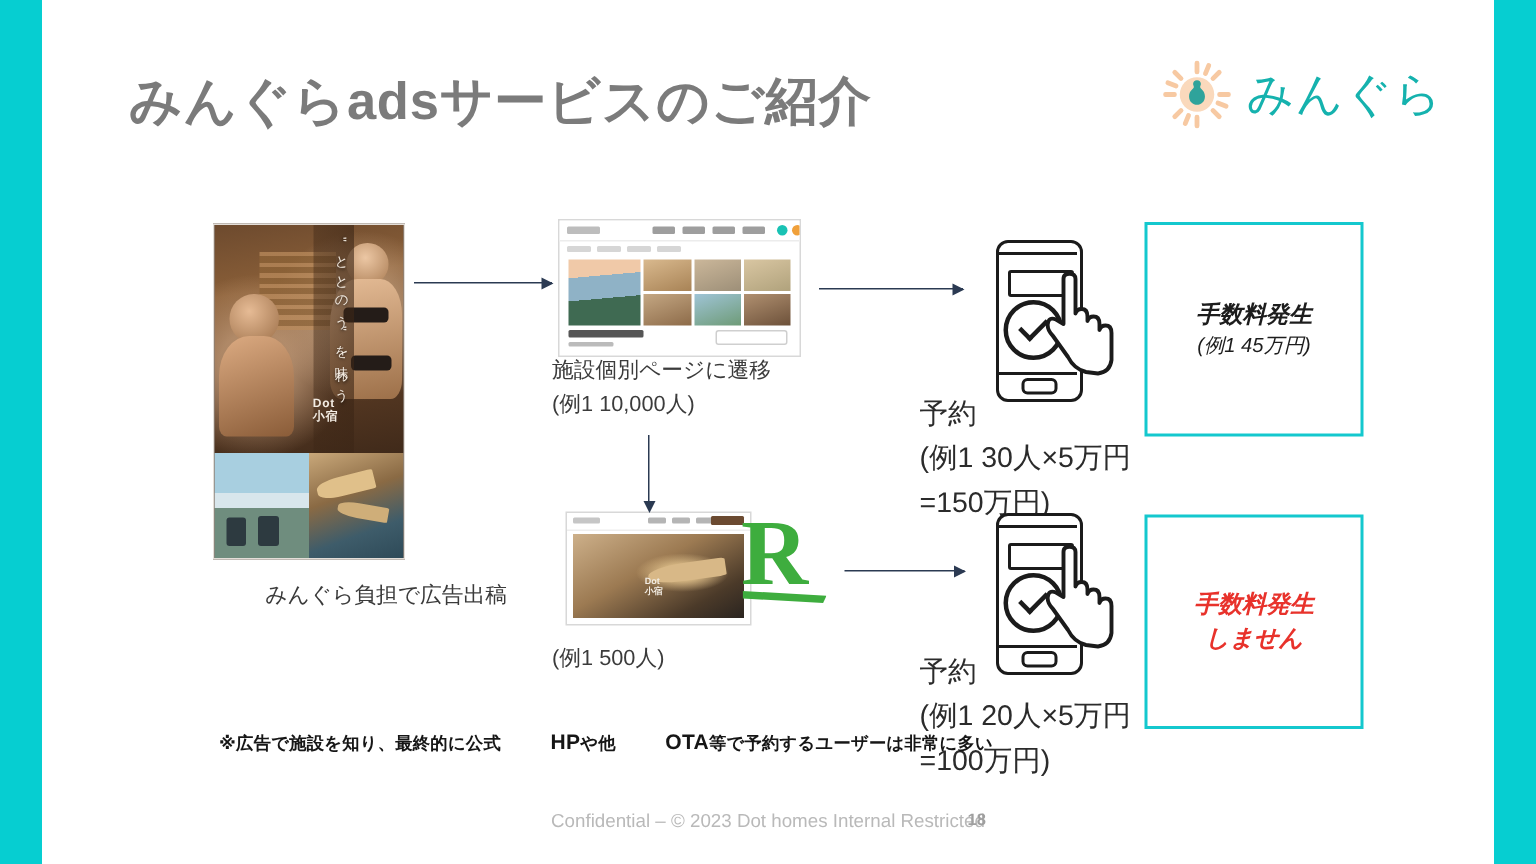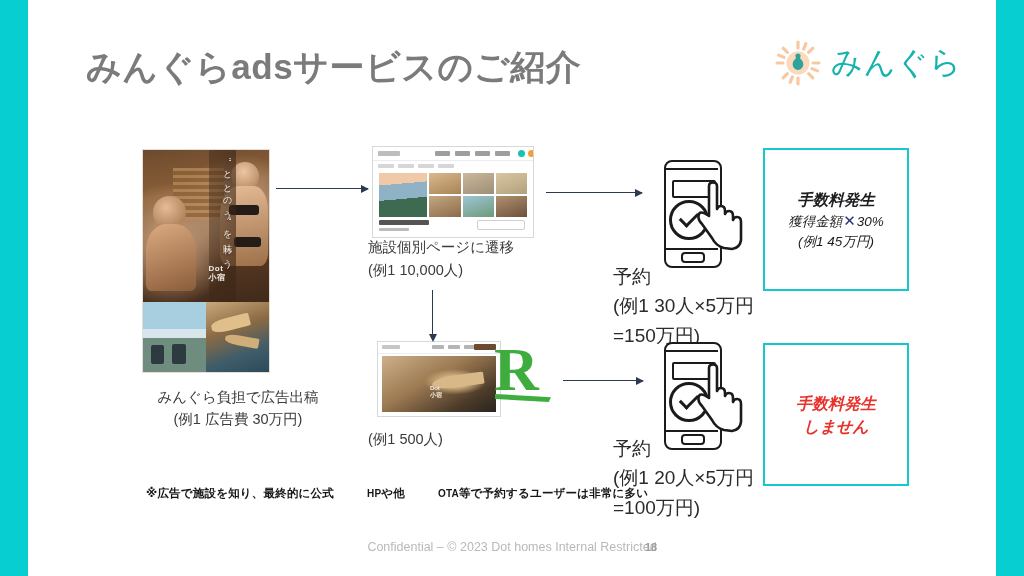--- a/index.html
+++ b/index.html
@@ -66,21 +66,21 @@
   .cr-bl-chair2{position:absolute;left:46%;top:60%;width:22%;height:28%;background:#2d3a40;border-radius:2px;}
   .cr-br{position:absolute;left:50%;top:152px;width:50%;height:70px;
     background:linear-gradient(160deg,#c9a87a 0%,#8a6a44 40%,#3e5c6a 72%,#2e4a58 100%);}
   .cr-ladle{position:absolute;left:8%;top:22%;width:62%;height:18%;background:#e0c08a;
     border-radius:40% 8% 8% 40%;transform:rotate(-14deg);}
   .cr-ladle2{position:absolute;left:30%;top:48%;width:54%;height:14%;background:#cfae79;
     border-radius:40% 8% 8% 40%;transform:rotate(10deg);}
 
   
   .cap-left{position:absolute;left:138px;top:386px;width:200px;
-    font-size:14.5px;color:#3b3b3b;line-height:1.55;text-align:center;}
+    font-size:14.5px;color:#3b3b3b;line-height:1.55;text-align:right;}
 
   
   .site1{position:absolute;left:372px;top:146px;width:160px;height:90px;
     background:#ffffff;border:1px solid #d8d8d8;overflow:hidden;}
   .s1-bar{position:absolute;left:0;top:0;right:0;height:13px;background:#fff;border-bottom:1px solid #ececec;}
   .s1-logo{position:absolute;left:5px;top:4px;width:22px;height:5px;background:#bdbdbd;border-radius:1px;}
   .s1-nav{position:absolute;left:62px;top:4px;display:flex;gap:5px;}
   .s1-nav i{display:block;width:15px;height:5px;background:#9e9e9e;border-radius:1px;}
   .s1-dot1{position:absolute;left:145px;top:3px;width:7px;height:7px;border-radius:50%;background:#19c2b4;}
   .s1-dot2{position:absolute;left:155px;top:3px;width:7px;height:7px;border-radius:50%;background:#f0a03a;}
@@ -156,21 +156,21 @@
   .rb-x{color:#23307a;font-weight:bold;font-size:15px;padding:0 1px;}
   .rb-red{font-size:16px;font-weight:bold;color:#e8322b;line-height:1.45;}
 
   
   .bk{position:absolute;width:160px;font-size:19px;color:#2b2b2b;line-height:1.55;}
   .bk.one{left:613px;top:262px;}
   .bk.two{left:613px;top:434px;}
 
   
   .footnote{position:absolute;left:146px;top:486px;font-size:11.5px;font-weight:bold;color:#161616;letter-spacing:.2px;}
-  .footnote .sm{font-size:10px;padding-left:33px;}
+  .footnote .sm{font-size:14px;padding-left:33px;}
 
   
   .footer{position:absolute;left:0;right:0;top:540px;text-align:center;font-size:12.5px;color:#b9b9b9;}
   .pageno{position:absolute;left:645px;top:541px;font-size:11px;color:#9f9f9f;font-weight:bold;}
 </style>
 </head>
 <body>
 
 <div class="slide">
 
@@ -222,21 +222,20 @@
       <div class="cr-bl-chair2"></div>
     </div>
     <div class="cr-br">
       <div class="cr-ladle"></div>
       <div class="cr-ladle2"></div>
     </div>
   </div>
 
   <div class="cap-left">
     <div>みんぐら負担で広告出稿</div>
-    <div>(例1 広告費 30万円)</div>
   </div>
 
   <div class="site1">
     <div class="s1-bar"></div>
     <div class="s1-logo"></div>
     <div class="s1-nav">
         <i></i>
         <i></i>
         <i></i>
         <i></i>
@@ -329,23 +328,20 @@
 
   <div class="bk two">
     <div>予約</div>
     <div>(例1 20人×5万円</div>
     <div>=100万円)</div>
   </div>
 
   <div class="rbox top">
     <div class="rbox-in">
       <div class="rb-h">手数料発生</div>
-      <div class="rb-l">
-        <span>獲得金額</span><span class="rb-x">✕</span><span>30%</span>
-      </div>
       <div class="rb-l">(例1 45万円)</div>
     </div>
   </div>
 
   <div class="rbox bot">
     <div class="rbox-in">
       <div class="rb-red">手数料発生</div>
       <div class="rb-red">しません</div>
     </div>
   </div>

